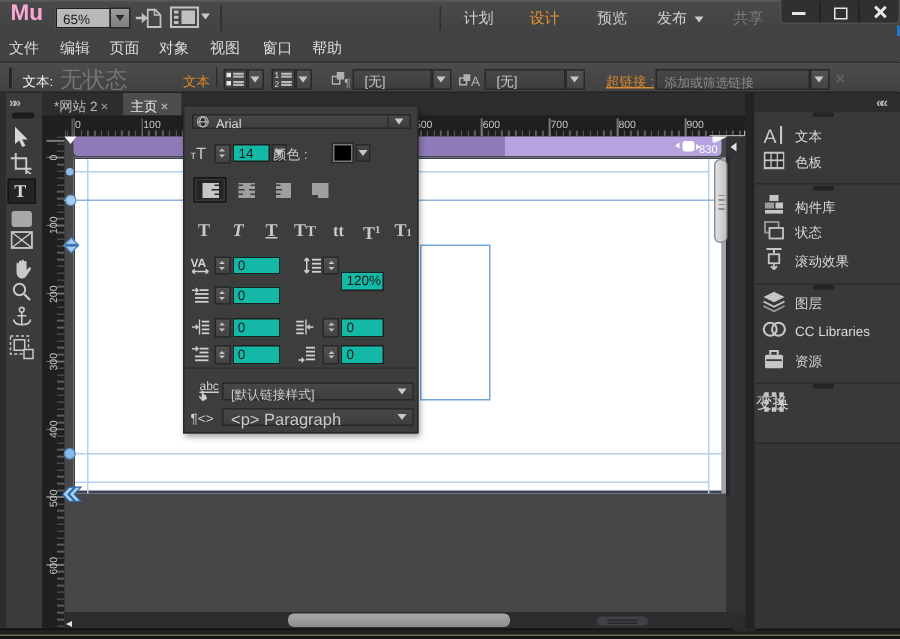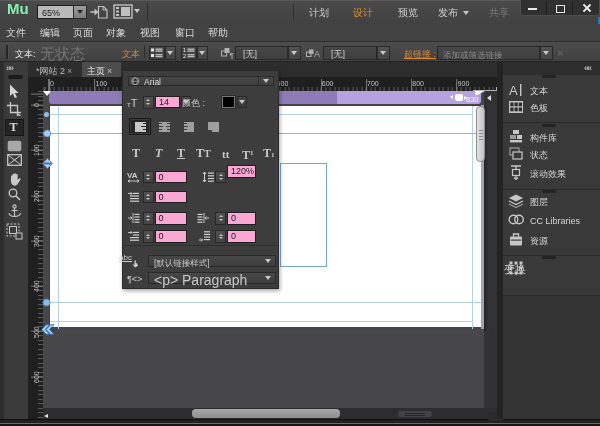--- a/index.html
+++ b/index.html
@@ -3,35 +3,35 @@
 <meta charset="utf-8">
 <style>
 html,body{margin:0;padding:0;background:#2a2a2a}
 #app{position:relative;width:600px;height:426px;overflow:hidden;background:#3a3a3a;
   font-family:"Liberation Sans",sans-serif;-webkit-font-smoothing:antialiased}
 .a{position:absolute}
 .t{position:absolute;color:#d6d6d6;font-size:10px;line-height:12px;white-space:nowrap}
 .tri{position:absolute;width:0;height:0;border-left:3px solid transparent;border-right:3px solid transparent;border-top:4px solid #c8c8c8}
 .dd{position:absolute;background:linear-gradient(#474747,#3e3e3e);border:1px solid #292929;box-sizing:border-box}
 .ddbtn{position:absolute;background:linear-gradient(#525252,#454545);border:1px solid #292929;box-sizing:border-box}
-.fld{position:absolute;background:#f9a8d4;border:1px solid #1f1f1f;box-sizing:border-box;color:#1a1a1a;font-size:9px;padding-left:3px}
+.fld{position:absolute;background:#14b8a6;border:1px solid #1f1f1f;box-sizing:border-box;color:#1a1a1a;font-size:9px;padding-left:3px}
 .stp{position:absolute;background:linear-gradient(#515151,#434343);border:1px solid #292929;box-sizing:border-box}
 .stp i{position:absolute;left:50%;margin-left:-2px;width:0;height:0;border-left:2px solid transparent;border-right:2px solid transparent}
 .stp .up{top:2.5px;border-bottom:2.5px solid #c4c4c4}
 .stp .dn{bottom:2.5px;border-top:2.5px solid #c4c4c4}
 .sep{position:absolute;background:#2c2c2c}
 svg{display:block}
 </style>
 </head>
 <body>
 <div id="app">
 
 <div class="a" style="left:0;top:0;width:600px;height:24px;background:linear-gradient(#4a4a4a,#414141)"></div>
 <div class="a" style="left:0;top:0;width:600px;height:1px;background:#5a5a5a"></div>
-<div class="t" style="left:7px;top:3px;font-size:15px;font-weight:bold;color:#86efac">Mu</div>
+<div class="t" style="left:7px;top:3px;font-size:15px;font-weight:bold;color:#f9a8d4">Mu</div>
 
 <div class="a" style="left:37px;top:5px;width:37px;height:14px;background:#b9b9b9;border:1px solid #1e1e1e;box-sizing:border-box"></div>
 <div class="t" style="left:42px;top:7px;font-size:9px;color:#1a1a1a">65%</div>
 <div class="ddbtn" style="left:73px;top:5px;width:14px;height:14px;background:linear-gradient(#9c9c9c,#7d7d7d)"></div>
 <div class="tri" style="left:77px;top:10px;border-top-color:#2a2a2a"></div>
 
 <svg class="a" style="left:90px;top:5px" width="18" height="14" viewBox="0 0 18 14">
  <path d="M0.5 7h5" stroke="#c0c0c0" stroke-width="1.6" fill="none"></path>
  <path d="M4.5 3.5L8.5 7L4.5 10.5z" fill="#c0c0c0"></path>
  <path d="M8.5 1.5h5l3.5 3.5v8h-8.5z" fill="none" stroke="#c0c0c0" stroke-width="1.2"></path>
@@ -420,21 +420,21 @@
         <rect x="6" y="1.5" width="6" height="1.2"></rect>
         <rect x="6" y="4.2" width="6" height="1.2"></rect>
         <rect x="6" y="6.9" width="6" height="1.2"></rect>
         <rect x="6" y="9.6" width="6" height="1.2"></rect>
       </g>
 </svg>
 <div class="stp" style="left:215px;top:170.7px;width:11px;height:12.7px">
       <i class="up"></i>
       <i class="dn"></i>
     </div>
-<div class="fld" style="left:227px;top:165px;width:29px;height:12.7px;line-height:11px">120%</div>
+<div class="fld" style="left:227px;top:181px;width:29px;height:12.7px;line-height:11px">120%</div>
 
 <svg class="a" style="left:127px;top:191px" width="13" height="12" viewBox="0 0 13 12">
  <path d="M1 2.5h4M3.5 1L5 2.5L3.5 4" stroke="#cfcfcf" stroke-width="0.9" fill="none"></path>
  <g fill="#cfcfcf">
         <rect x="6" y="1.8" width="6" height="1.2"></rect>
         <rect x="3" y="4.4" width="9" height="1.2"></rect>
         <rect x="3" y="7" width="9" height="1.2"></rect>
         <rect x="3" y="9.6" width="9" height="1.2"></rect>
       </g>
 </svg>
@@ -496,25 +496,25 @@
         <rect x="6" y="9" width="6" height="1.2"></rect>
       </g>
 </svg>
 <div class="stp" style="left:215px;top:230.3px;width:11px;height:12.7px">
       <i class="up"></i>
       <i class="dn"></i>
     </div>
 <div class="fld" style="left:227px;top:230.3px;width:29px;height:12.7px;line-height:11px">0</div>
 <div class="sep" style="left:123px;top:245.4px;width:154px;height:1px;background:#2f2f2f"></div>
 
-<div class="t" style="left:119px;top:251.5px;font-size:8px;color:#cfcfcf"><u>abc</u></div>
+<div class="t" style="left:133px;top:251.5px;font-size:8px;color:#cfcfcf"><u>abc</u></div>
     <svg class="a" style="left:132px;top:260px" width="7" height="8" viewBox="0 0 7 8">
       <path d="M2.5 0.5v4.7L1 3.9L0.6 4.6L3.2 7.5L6 5.8L5.1 3.2H3.8V0.5z" fill="#cfcfcf"></path>
     </svg>
 <div class="dd" style="left:148px;top:254.7px;width:127.5px;height:12.8px"></div>
 <div class="t" style="left:154px;top:256.7px;font-size:8.5px;color:#c9c9c9">[默认链接样式]</div>
 <div class="tri" style="left:264.5px;top:258.7px"></div>
 
 <div class="t" style="left:127px;top:272.5px;font-size:9px;color:#cfcfcf">¶&lt;&gt;</div>
 <div class="dd" style="left:148px;top:271.7px;width:127.5px;height:12.8px"></div>
-<div class="t" style="left:154px;top:273.7px;font-size:14px;color:#c9c9c9">&lt;p&gt; Paragraph</div>
+<div class="t" style="left:154px;top:273.7px;font-size:11px;color:#c9c9c9">&lt;p&gt; Paragraph</div>
 <div class="tri" style="left:264.5px;top:275.7px"></div>
 </div>
 
 </body></html>

